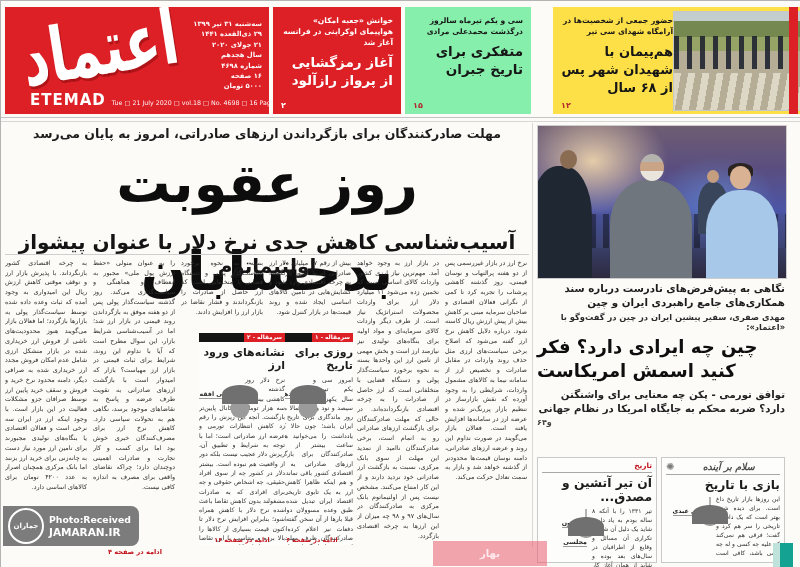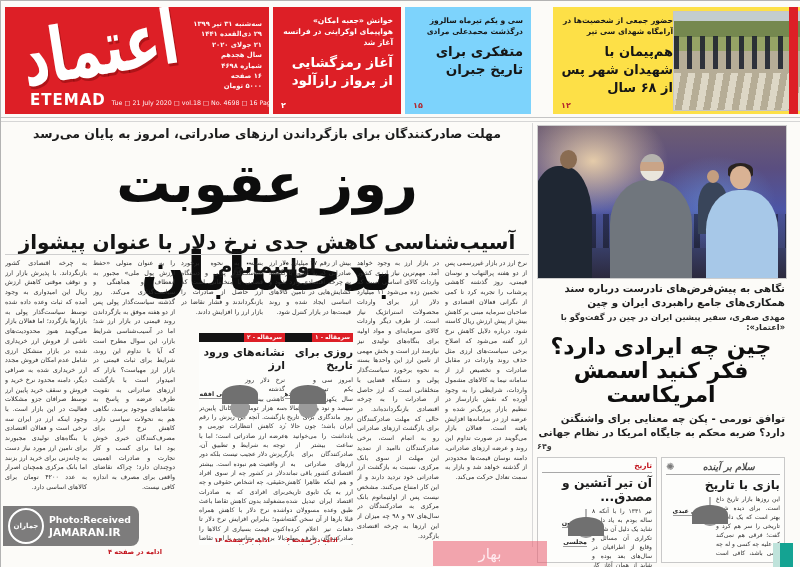--- a/index.html
+++ b/index.html
@@ -17,21 +17,21 @@
         font-size:6.8px;line-height:10.4px;font-weight:bold;opacity:.96;}
   .logo-bottom{position:absolute;left:8px;right:6px;bottom:5px;display:flex;align-items:baseline;gap:6px;color:#fff;margin-left:17px;}
   .logo-latin{font-size:15px;font-weight:bold;letter-spacing:1px;}
   .info-line{font-size:6.3px;white-space:nowrap;opacity:.95;}
 
   .tbox{top:6px;height:107px;box-sizing:border-box;padding:8px 8px 6px;direction:rtl;}
   .tbox .kick{font-size:7.6px;line-height:11px;font-weight:bold;text-align:right;}
   .tbox .ttl{font-size:13.5px;line-height:17.5px;font-weight:900;text-align:right;margin-top:6px;}
   .tbox .pnum{position:absolute;left:8px;bottom:4px;font-size:8px;font-weight:bold;direction:ltr;}
   .tbox-red{left:272px;width:128px;background:#dd1f26;color:#fff;}
-  .tbox-white{left:404px;width:126px;background:#7dd3fc;color:#161616;}
+  .tbox-white{left:404px;width:126px;background:#86efac;color:#161616;}
   .tbox-white .pnum{color:#b3272d;}
   .tbox-photo{left:552px;width:250px;background:#fde047;color:#161616;padding:6px 6px;}
   .tbox-photo .txt{position:absolute;right:130px;left:4px;top:8px;}
   .tbox-photo .ttl{font-size:13px;line-height:18px;}
   .tbox-photo .pnum{color:#b3272d;}
   .photo-cemetery{position:absolute;right:2px;top:4px;width:126px;height:98px;border:1px solid #c7c7c7;
         background:linear-gradient(180deg,#c3cdce 0 9%,#75884f 9% 26%,#96a465 26% 40%,#b6ad97 40% 62%,#ccc5b1 62% 100%);overflow:hidden;}
   .photo-cemetery::before{content:"";position:absolute;left:0;right:0;top:24%;height:34%;
         background:repeating-linear-gradient(90deg,rgba(28,33,46,.88) 0 5px,rgba(28,33,46,0) 5px 13px);}
   .photo-cemetery::after{content:"";position:absolute;left:0;right:0;bottom:0;height:38%;
@@ -85,21 +85,21 @@
   .fig-zarif .head{left:30px;top:-26px;width:24px;height:27px;background:linear-gradient(#b5b3ae 0 28%,#c9a487 28% 62%,#e9e5dc 62% 100%);}
   .fig-back{left:160px;bottom:44px;width:30px;height:52px;background:#39455a;}
   .fig-back .head{left:9px;top:-12px;width:12px;height:13px;background:#c49e7f;}
   .fig-woman{right:8px;bottom:0;width:72px;height:88px;background:#a7c8e8;}
   .fig-woman .head{left:24px;top:-24px;width:21px;height:23px;background:#d9b294;}
   .fig-woman .hair{position:absolute;left:22px;top:-27px;width:25px;height:14px;border-radius:50% 50% 20% 20%;background:#2a2320;}
   .china{left:536px;top:280px;width:248px;direction:rtl;}
   .china-caption{font-size:10.3px;font-weight:bold;line-height:14px;text-align:right;}
   .china-h1{font-size:16px;font-weight:900;text-align:right;margin-top:3px;padding-bottom:4px;border-bottom:1px solid #ddd;}
   .china-kick{font-size:8.3px;font-weight:bold;text-align:right;margin-top:3px;color:#2a2a2a;}
-  .china-h2{font-size:22px;font-weight:900;line-height:24px;text-align:center;margin-top:3px;color:#0e0e0e;}
+  .china-h2{font-size:18px;font-weight:900;line-height:24px;text-align:left;margin-top:3px;color:#0e0e0e;}
   .china-deck{font-size:10.2px;font-weight:bold;line-height:14px;text-align:right;margin-top:5px;color:#222;}
   .china-page{font-size:8px;font-weight:bold;color:#444;text-align:left;margin-top:2px;direction:ltr;}
 
   
   .mini{top:456px;height:106px;background:#fdfdfb;border:1px solid #c9c9c9;box-sizing:border-box;padding:3px 4px;direction:rtl;}
   .mini-right{left:660px;width:124px;}
   .mini-left{left:536px;width:120px;}
   .mini-head{display:flex;align-items:center;gap:3px;border-bottom:1px solid #a8a8a8;padding-bottom:2px;direction:ltr;}
   .sun-icon{font-size:10px;color:#7a7a7a;line-height:10px;}
   .rubric-script{flex:1;text-align:center;font-size:9.5px;font-weight:bold;font-style:italic;color:#4c4c4c;direction:rtl;}
@@ -112,21 +112,21 @@
 
   
   .jamaran{left:2px;top:505px;width:136px;height:40px;background:rgba(92,92,92,.8);
         border-radius:0 8px 8px 0;display:flex;align-items:center;gap:5px;padding:0 5px;box-sizing:border-box;}
   .jam-logo{width:32px;height:32px;min-width:32px;border:2px solid #fff;border-radius:50%;color:#fff;
         display:flex;align-items:center;justify-content:center;font-size:7px;font-weight:bold;direction:rtl;}
   .jam-txt{color:#fff;font-weight:bold;line-height:12px;}
   .jam-txt .l1{font-size:9.3px;}
   .jam-txt .l2{font-size:10.5px;}
   .stamp{left:432px;top:540px;width:114px;height:25px;background:rgba(233,92,112,.55);
-        color:rgba(255,238,242,.95);font-size:15px;font-weight:normal;letter-spacing:7px;
+        color:rgba(255,238,242,.95);font-size:10px;font-weight:bold;letter-spacing:7px;
         display:flex;align-items:center;justify-content:center;direction:rtl;}
   .teal-corner{left:772px;top:542px;width:20px;height:25px;
         background:linear-gradient(90deg,#bfe3db 0 35%,#14a392 35%);}
 </style>
 </head>
 <body>
 
 <div class="page">
 
   <div class="abs logo-block">

